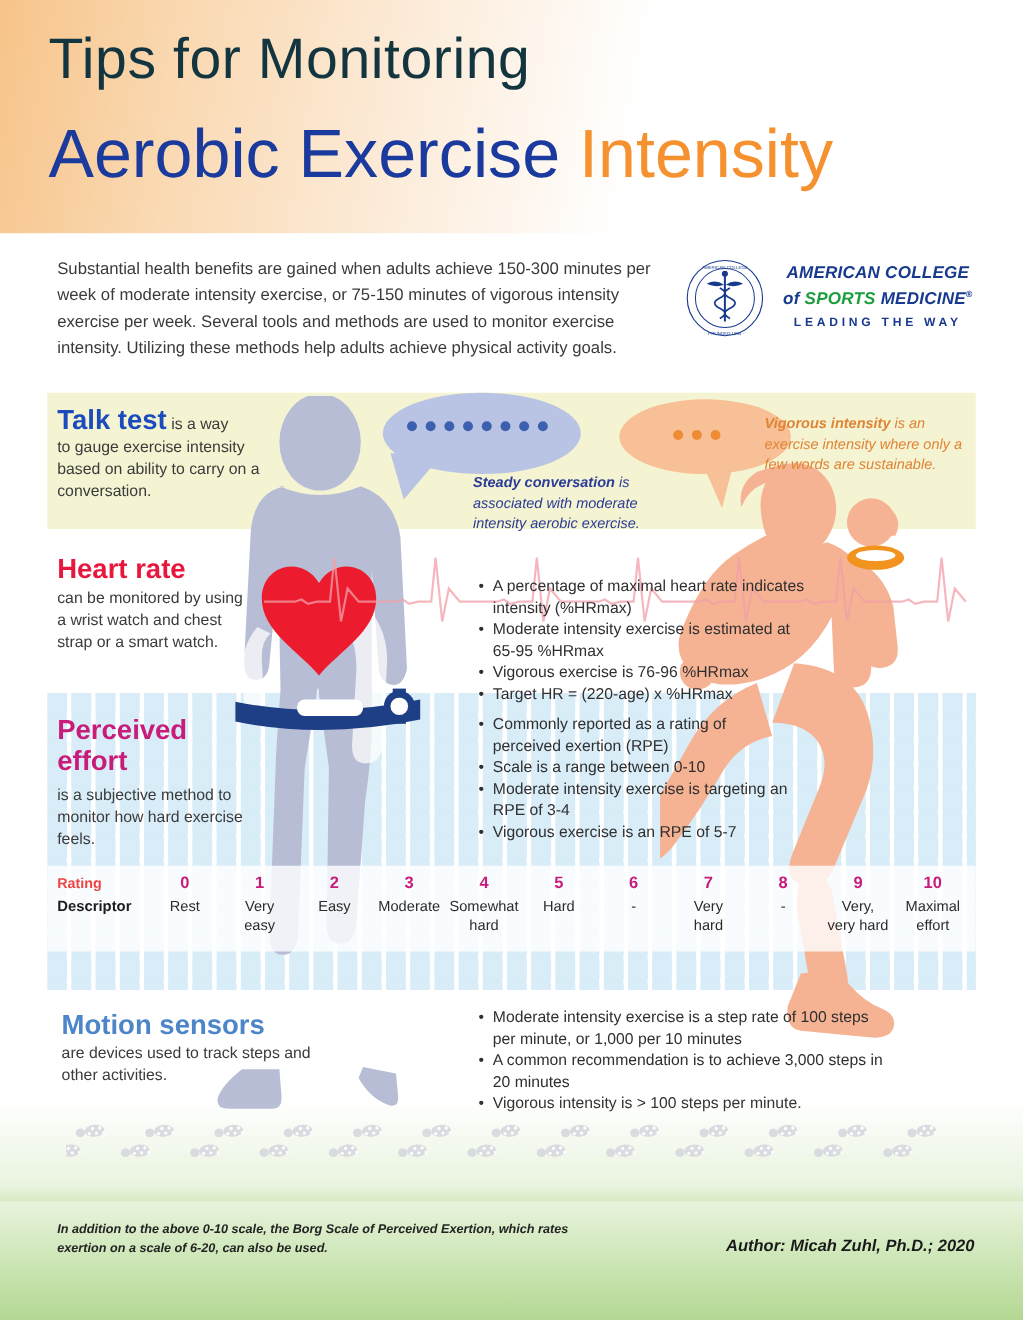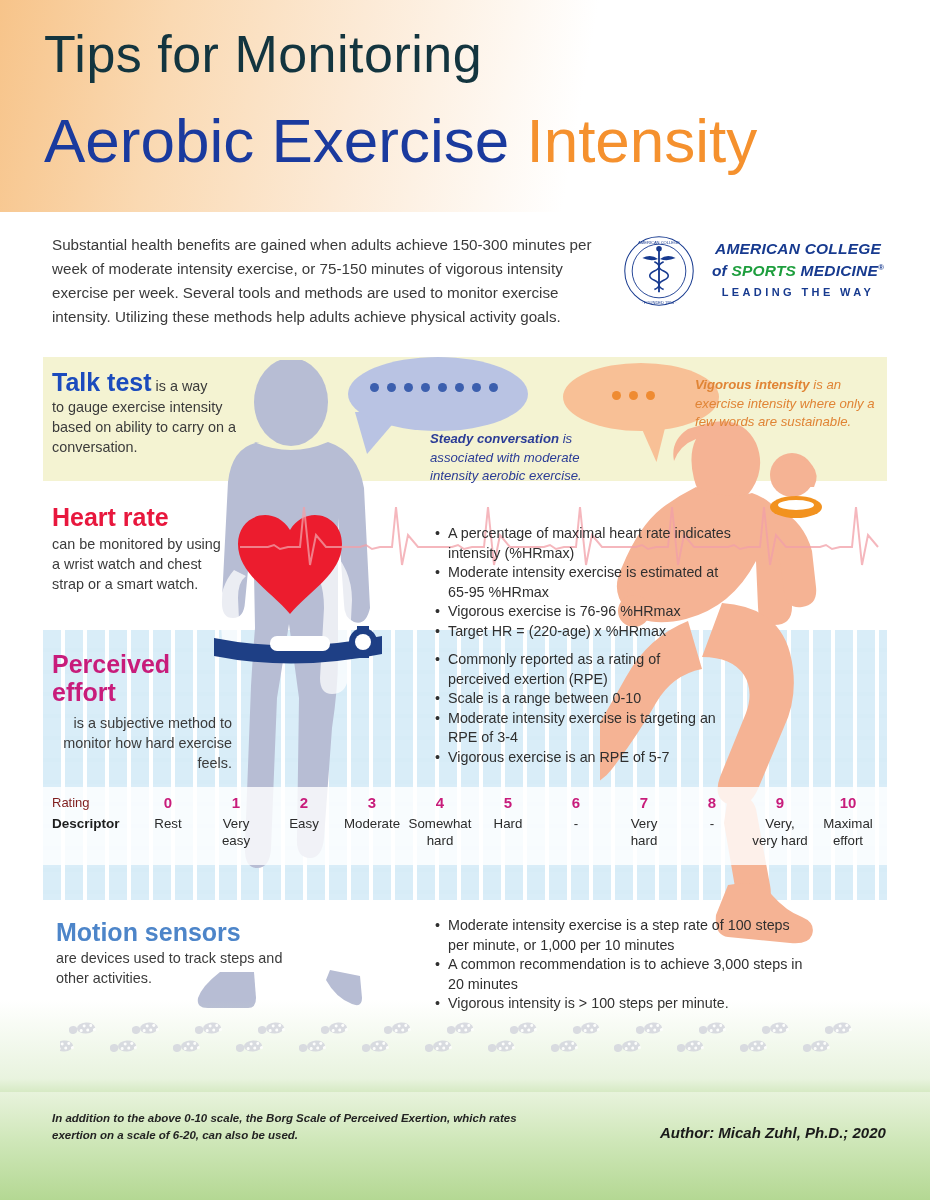--- a/index.html
+++ b/index.html
@@ -93,21 +93,21 @@
   .dot-o{background:#ef8b32;}
 
   
   .fig-male{position:absolute;left:178px;top:360px;width:230px;height:660px;}
   .fig-female{position:absolute;left:600px;top:415px;width:300px;height:540px;}
   .ekg{position:absolute;left:240px;top:495px;width:640px;height:80px;opacity:.75;}
 
   
   .scale{position:absolute;left:52px;top:793px;width:830px;height:72px;}
   .scale-labelcol{position:absolute;left:0;top:0;width:72px;}
-  .scale-rating-lbl{font-size:13px;font-weight:normal;color:#7f1d1d;line-height:20px;}
+  .scale-rating-lbl{font-size:13px;font-weight:bold;color:#ef4444;line-height:20px;}
   .scale-desc-lbl{font-size:13.5px;font-weight:bold;color:#1d1d1d;line-height:22px;}
   .scale-cols{position:absolute;left:82px;top:0;width:748px;display:flex;}
   .scale-col{flex:1;text-align:center;}
   .scale-num{font-size:15px;font-weight:bold;color:#c81c7b;line-height:20px;}
   .scale-word{font-size:13.3px;color:#2b2b2b;line-height:16.5px;margin-top:3px;white-space:pre-line;}
 
   .footprints{position:absolute;left:60px;top:1013px;width:830px;height:52px;opacity:.85;}
 </style>
 </head>
 <body>
@@ -778,21 +778,21 @@
         <li>A percentage of maximal heart rate indicates intensity (%HRmax)</li>
         <li>Moderate intensity exercise is estimated at 65-95 %HRmax</li>
         <li>Vigorous exercise is 76-96 %HRmax</li>
         <li>Target HR = (220-age) x %HRmax</li>
       </ul>
     </div>
 
   <div class="sec" style="left:52px;top:650px;width:180px;">
     <div class="sec-head h-perceived">Perceived</div>
     <div class="sec-head h-perceived">effort</div>
-    <div class="sec-sub" style="margin-top:7px;text-align:right;">is a subjective method to monitor how hard exercise feels.</div>
+    <div class="sec-sub" style="margin-top:7px;">is a subjective method to monitor how hard exercise feels.</div>
   </div>
   <div class="bullets" id="peBullets" style="left:434px;top:650px;width:290px;">
       <ul>
         <li>Commonly reported as a rating of perceived exertion (RPE)</li>
         <li>Scale is a range between 0-10</li>
         <li>Moderate intensity exercise is targeting an RPE of 3-4</li>
         <li>Vigorous exercise is an RPE of 5-7</li>
       </ul>
     </div>
 

